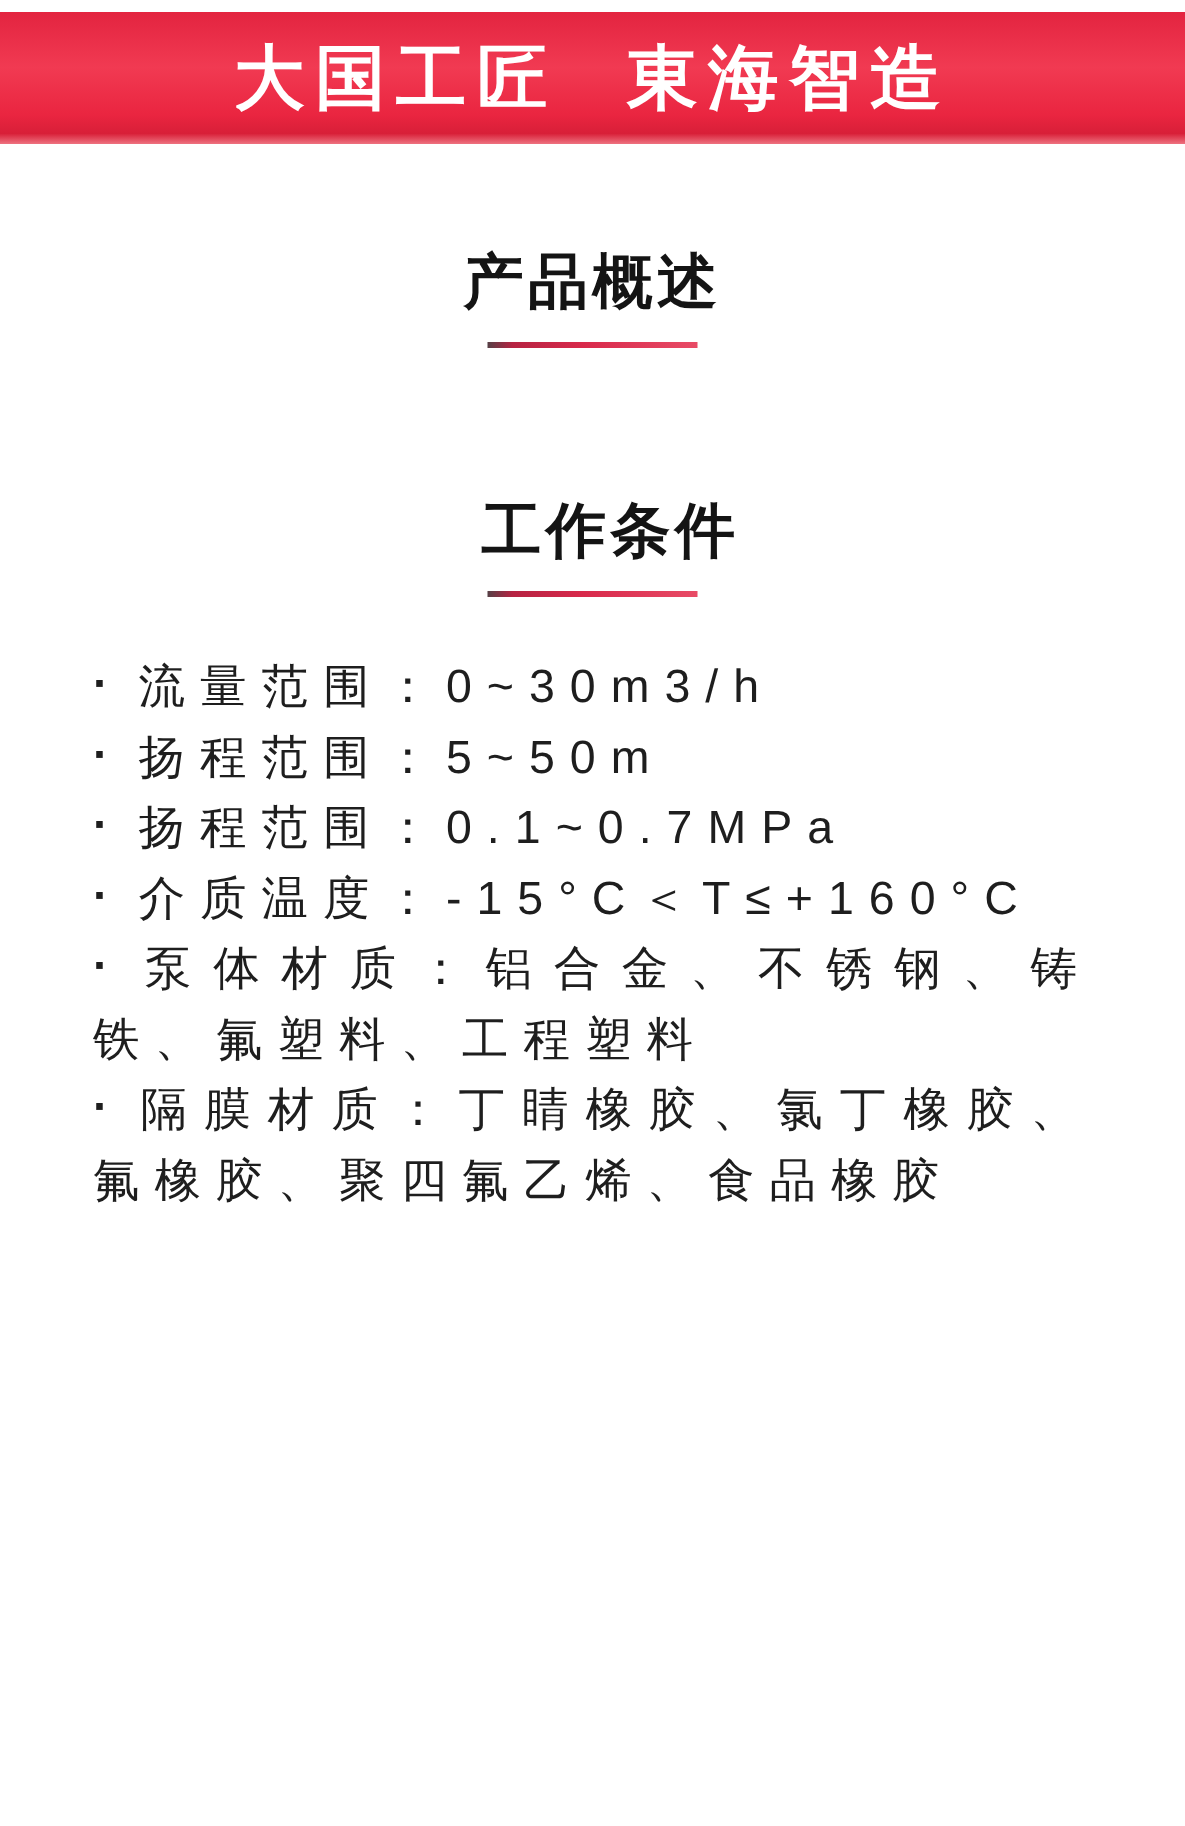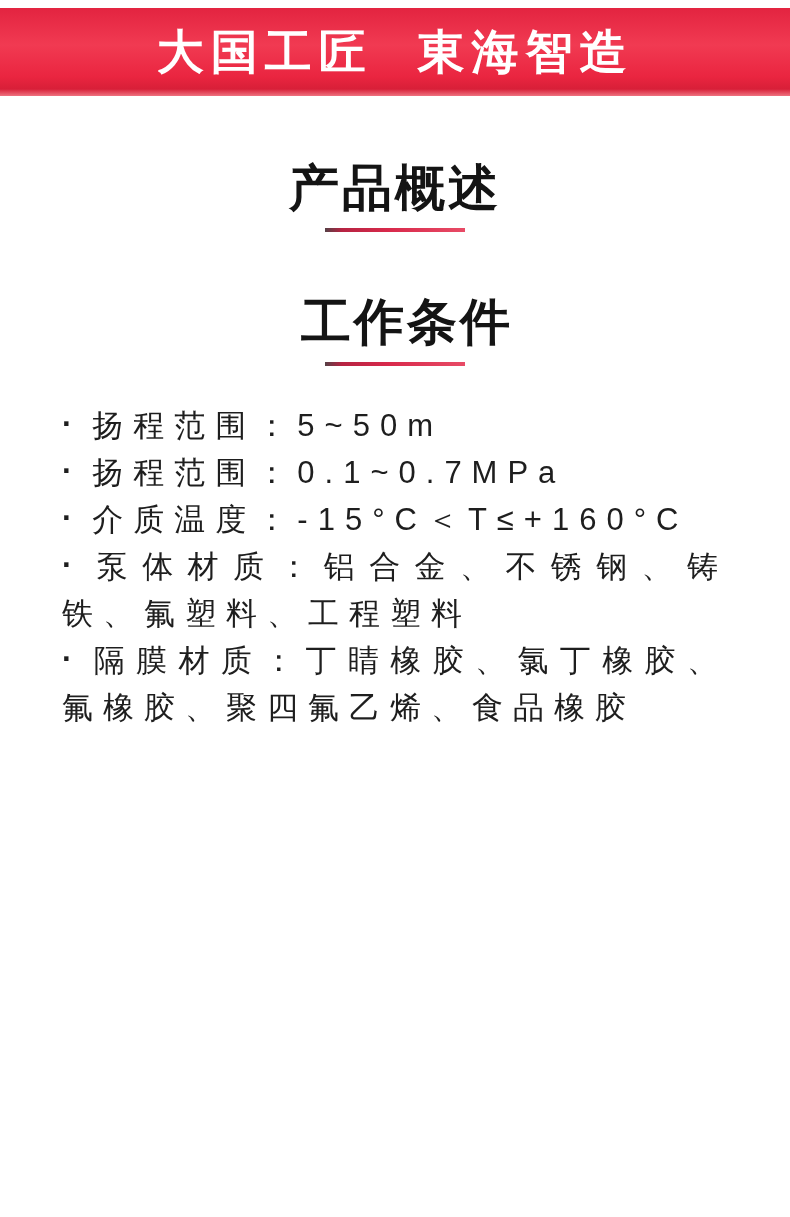--- a/index.html
+++ b/index.html
@@ -18,41 +18,40 @@
     height: 88px;
     display: flex;
     align-items: center;
     justify-content: center;
     background: linear-gradient(180deg,
       var(--banner-red-dark, #e32440) 0%,
       var(--banner-red, #f13a52) 42%,
       #ea2540 78%,
       #d81f38 92%,
       #ee7280 100%);
-    font-family: Liberation Serif, serif;
   }
   .banner-title {
     color: #ffffff;
     font-size: 47px;
     font-weight: bold;
     letter-spacing: 7px;
     word-spacing: 26px;
     white-space: nowrap;
   }
   .section-title {
     margin: 0;
     text-align: center;
-    font-size: 50px;
+    font-size: 40px;
     line-height: 52px;
     font-weight: bold;
     color: #141414;
     letter-spacing: 3px;
   }
   .overview .section-title { margin-top: 66px; }
-  .conditions .section-title { margin-top: 64px; padding-left: 24px; }
+  .conditions .section-title { margin-top: 96px; padding-left: 24px; }
   .divider {
     width: 140px;
     height: 4px;
     margin: 14px auto 0;
     background: linear-gradient(90deg,
       #564046 0%,
       #b62342 12%,
       var(--divider-red, #d8294b) 45%,
       #e84b66 100%);
   }
@@ -96,20 +95,23 @@
     <h2 class="section-title">产品概述</h2>
     <div class="divider"></div>
   </section>
 
   <section class="conditions">
     <h2 class="section-title">工作条件</h2>
     <div class="divider"></div>
 
     <ul class="cond-list">
       <li class="cond-item">
+        <span class="bullet">·</span><span>流量范围：0~30m3/h</span>
+      </li>
+      <li class="cond-item">
         <span class="bullet">·</span><span>扬程范围：5~50m</span>
       </li>
       <li class="cond-item">
         <span class="bullet">·</span><span>扬程范围：0.1~0.7MPa</span>
       </li>
       <li class="cond-item">
         <span class="bullet">·</span><span>介质温度：-15°C＜T≤+160°C</span>
       </li>
       <li class="cond-item">
         <span class="bullet">·</span><span>泵体材质：铝合金、不锈钢、铸铁、氟塑料、工程塑料</span>

